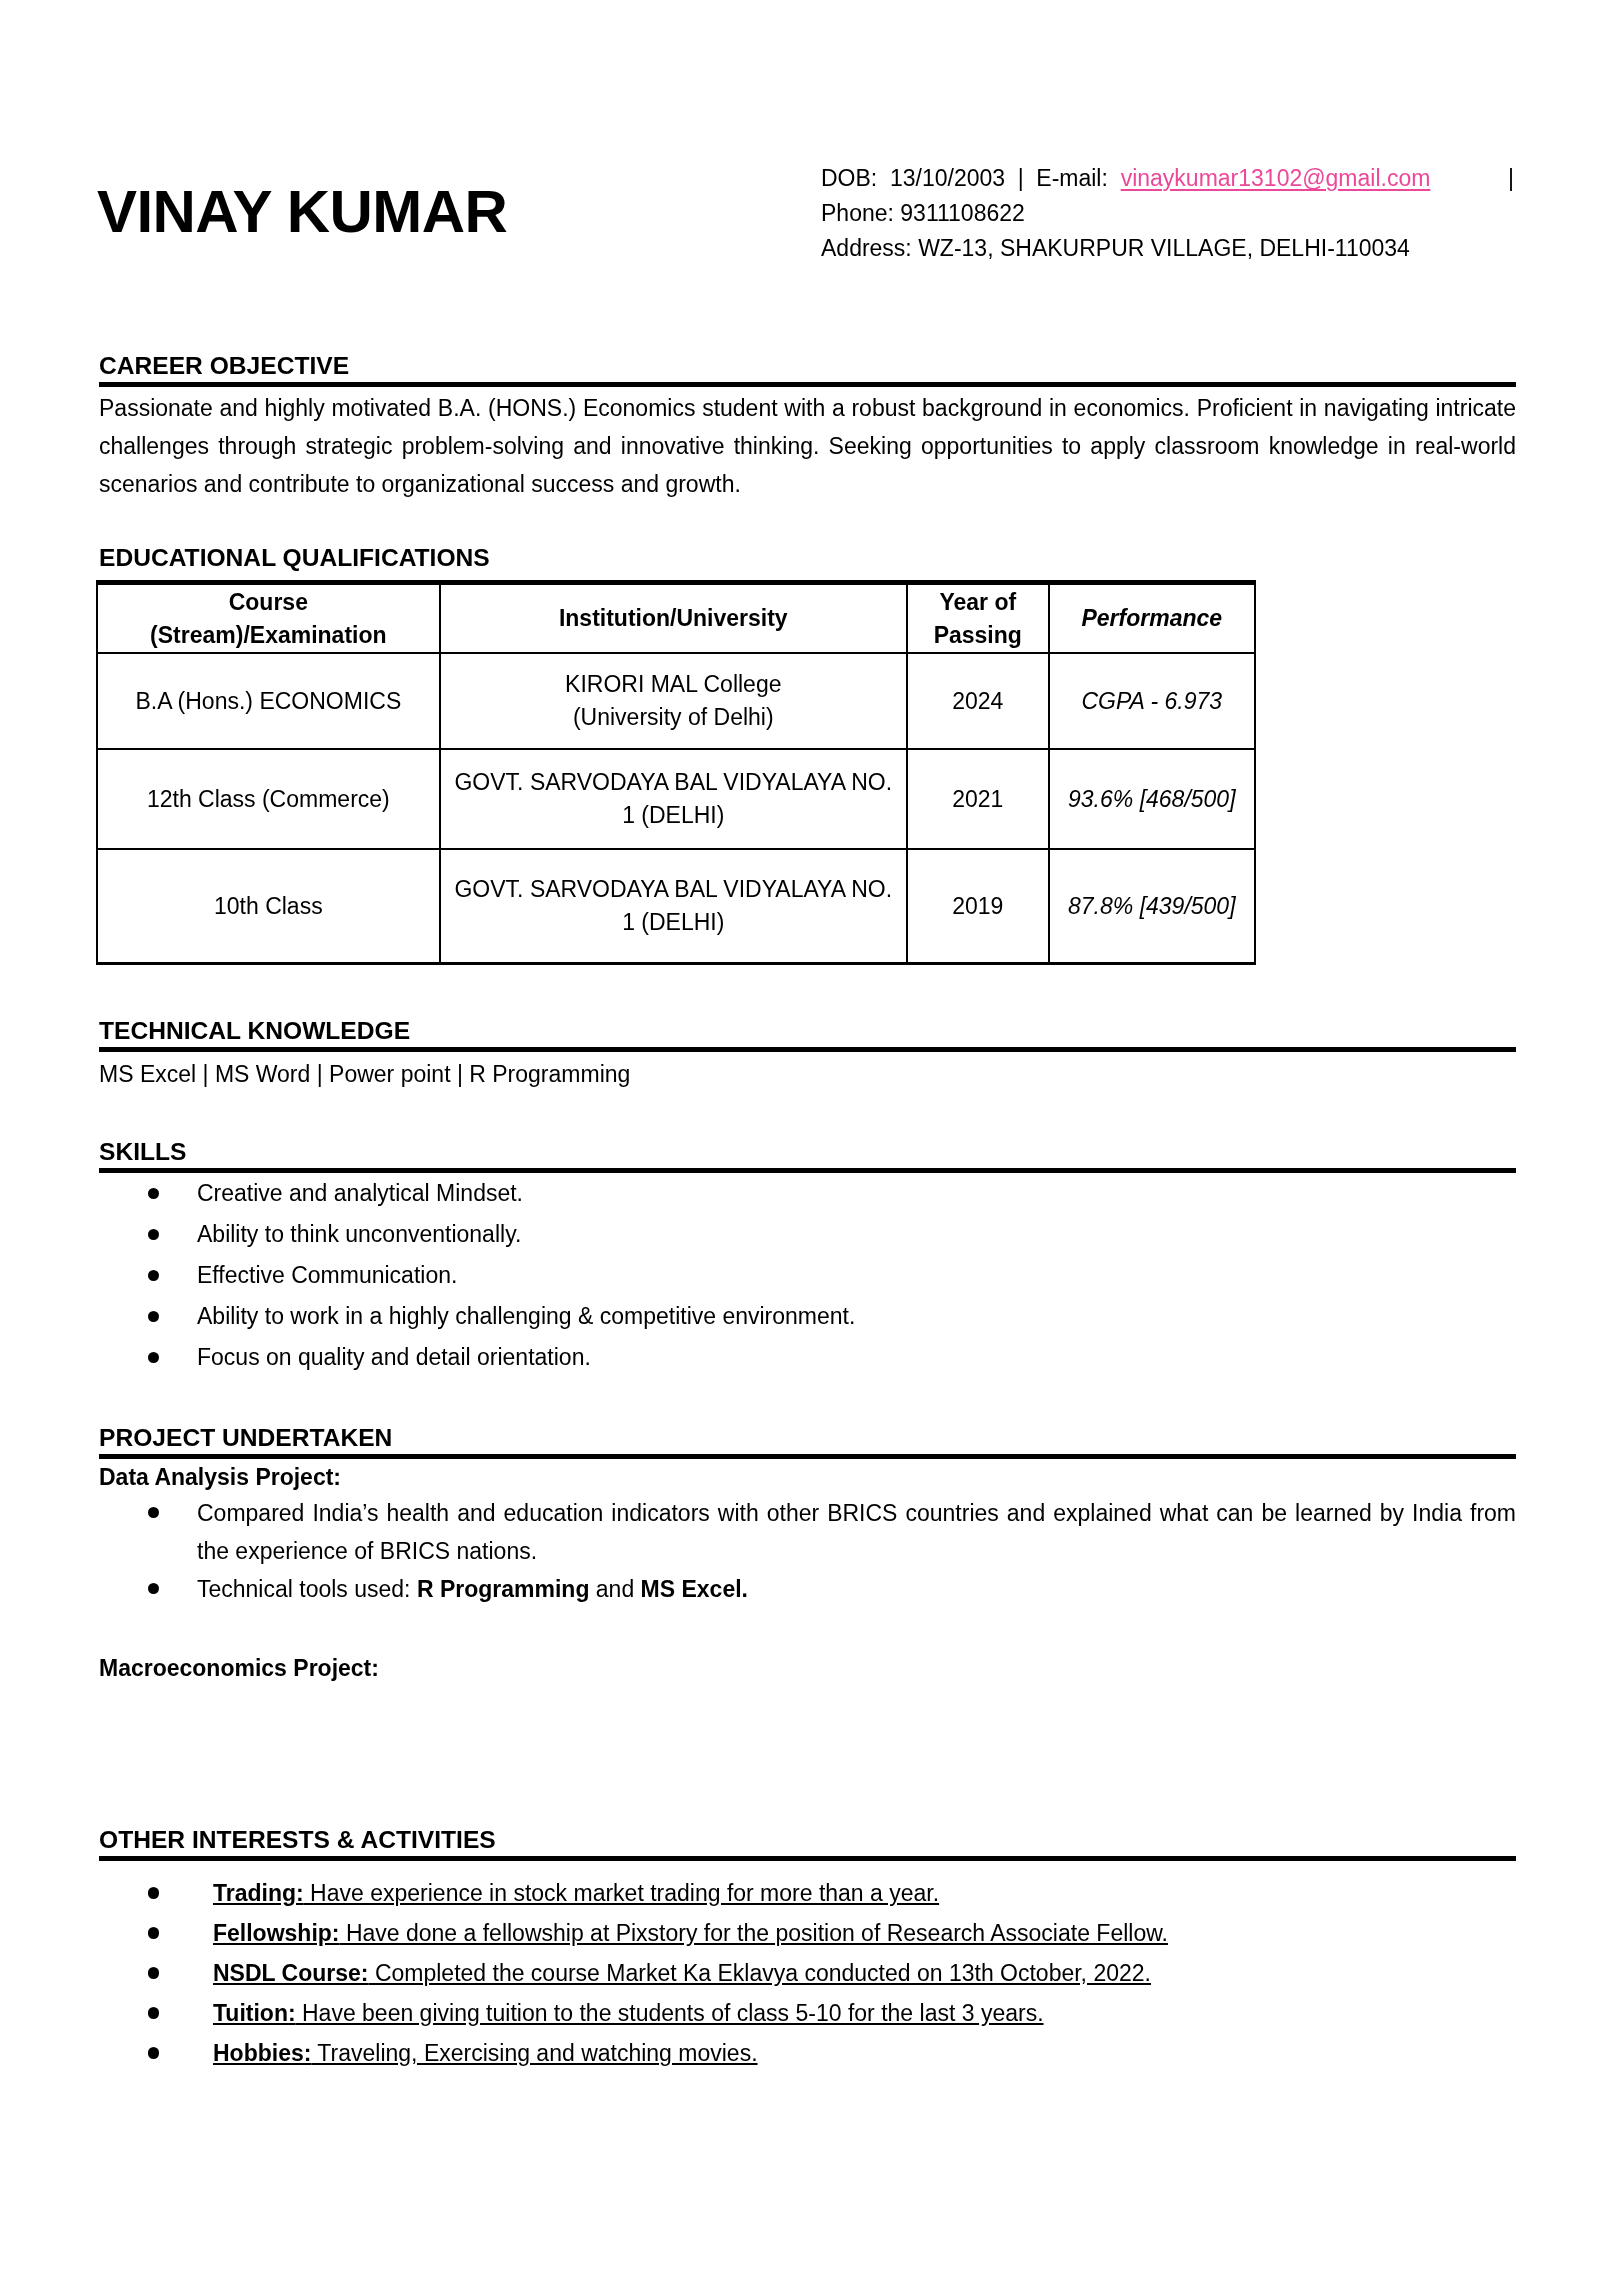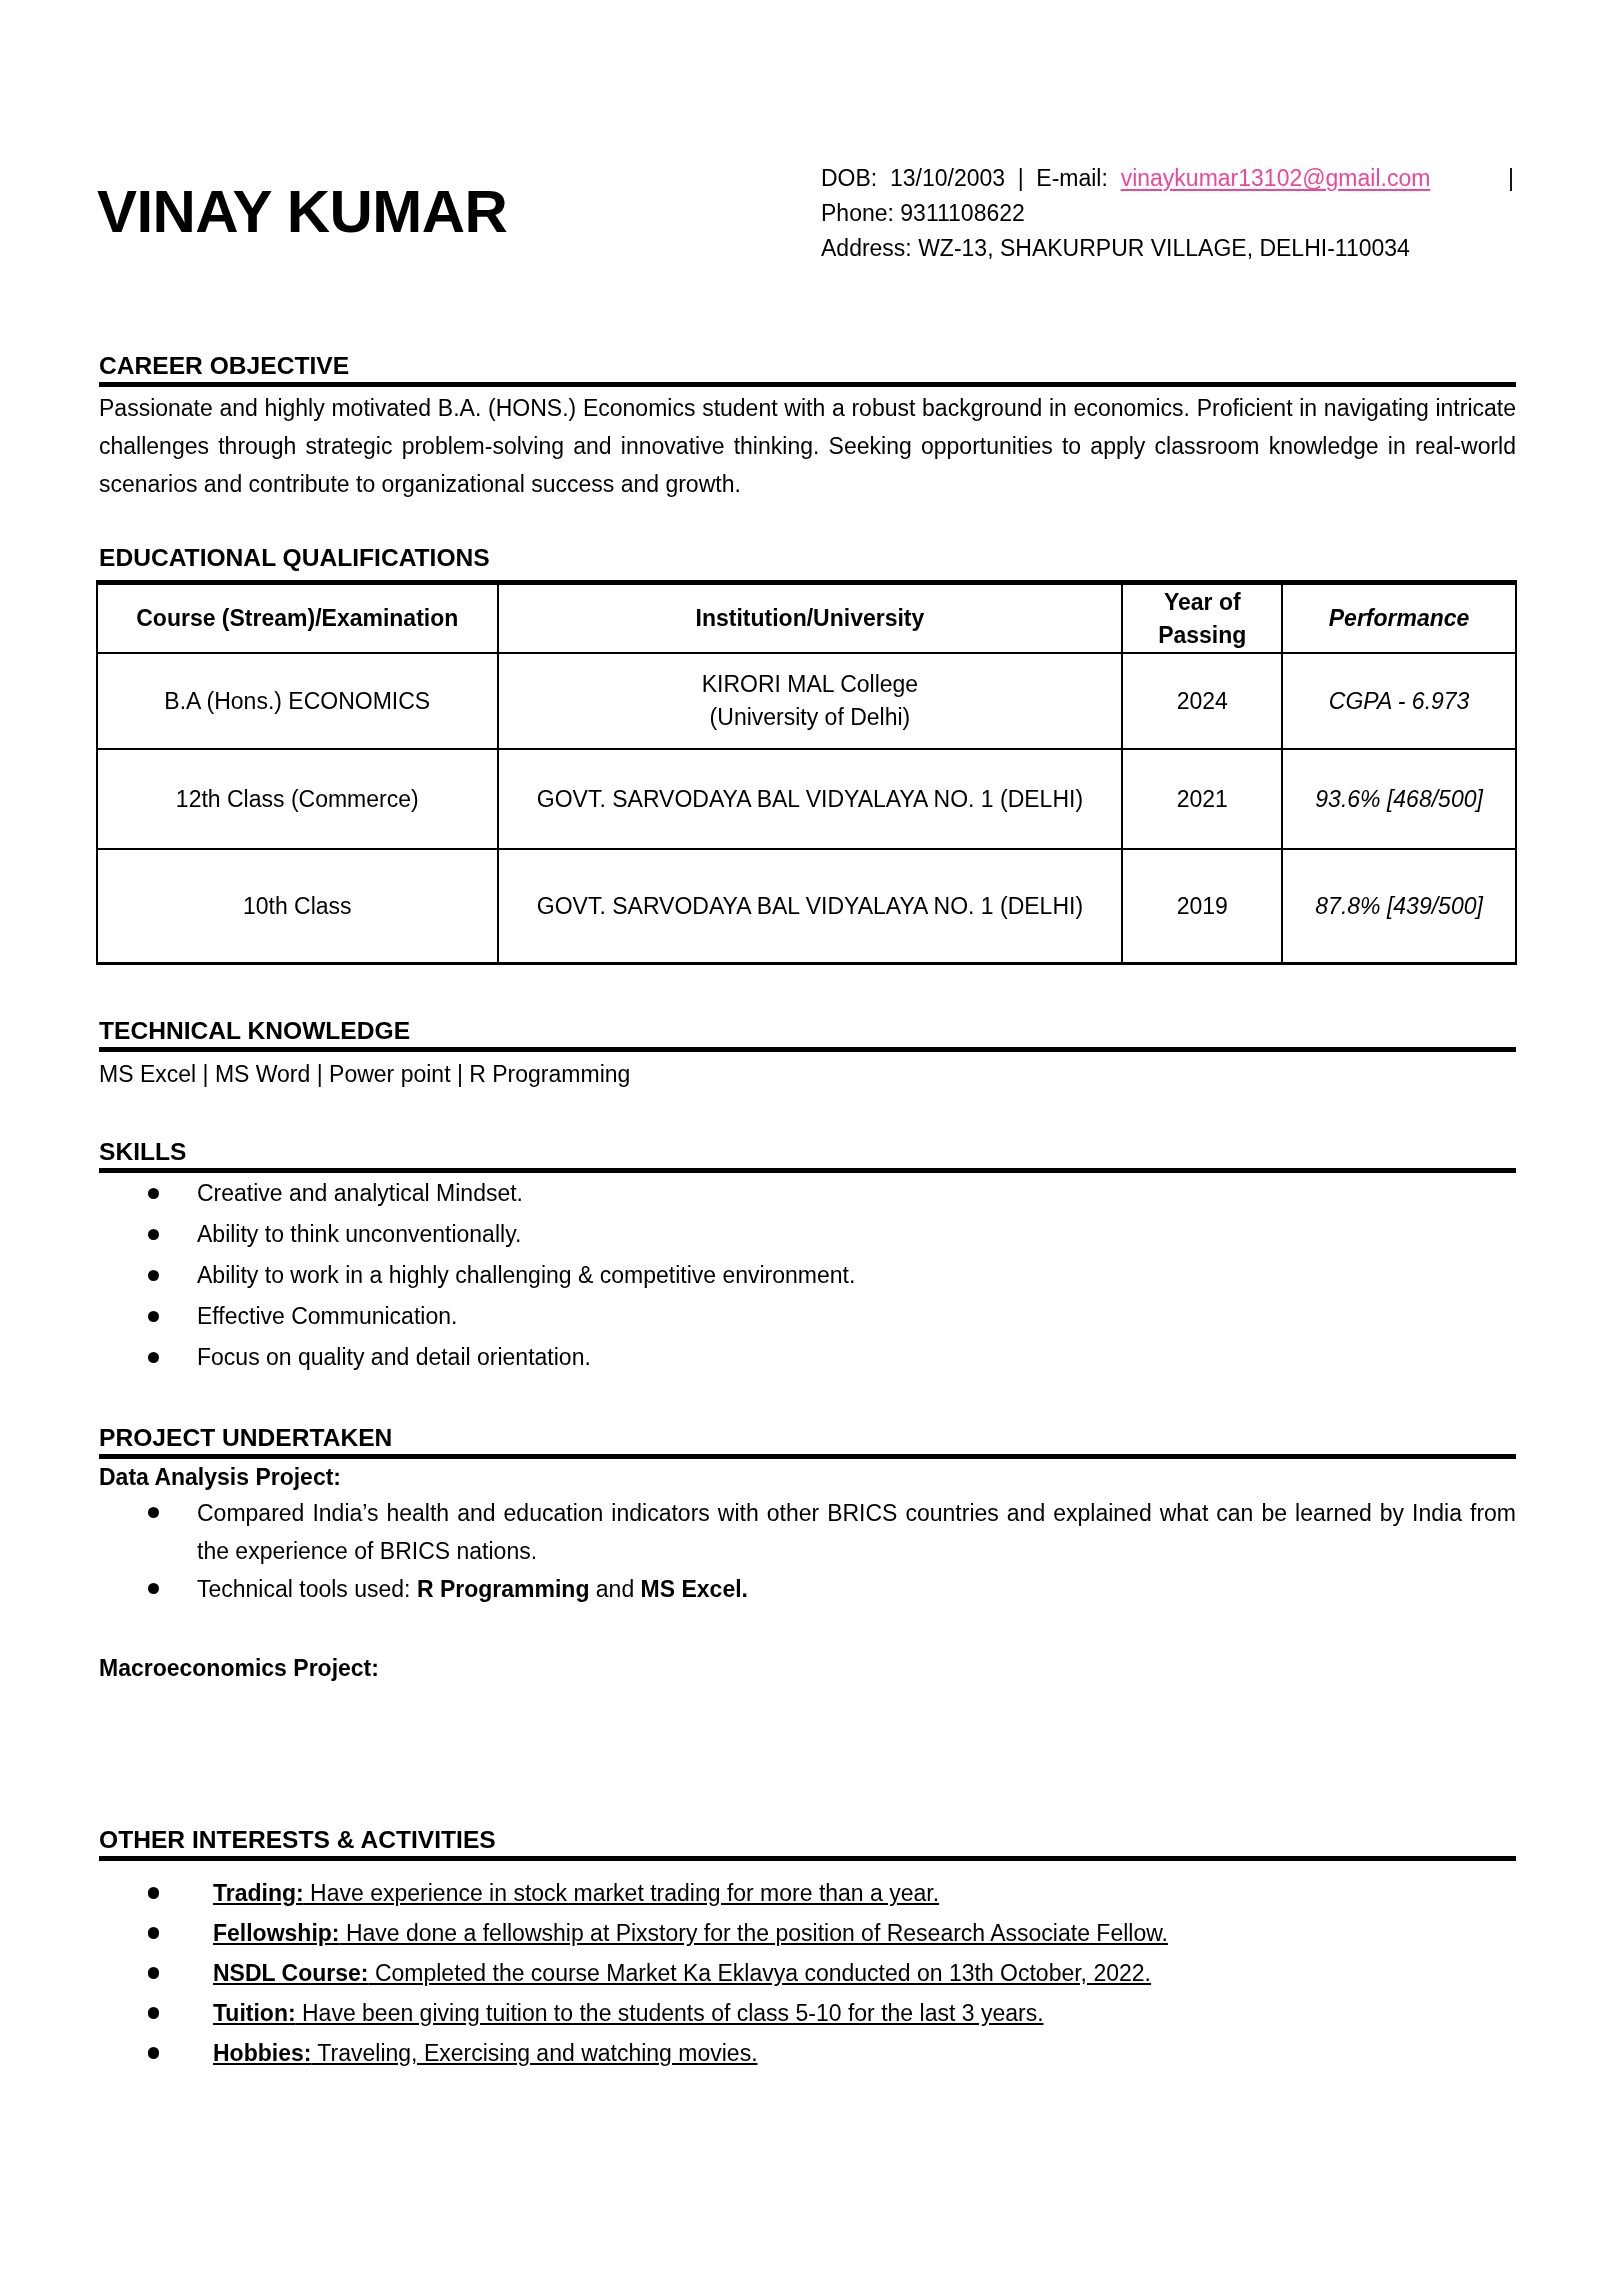--- a/index.html
+++ b/index.html
@@ -23,21 +23,21 @@
   ul.bullets { list-style: none; margin: 0; padding: 0; }
   ul.bullets li { position: relative; padding-left: 98px; font-size: 23px; line-height: 41px; text-align: justify; }
   ul.bullets li .dot { position: absolute; left: 49px; top: 15px; width: 11.4px; height: 11.4px; border-radius: 50%; background: #000; }
   ul.proj li { line-height: 38px; }
   ul.proj li .dot { top: 13px; }
   ul.interests li { padding-left: 114px; line-height: 40px; }
   ul.interests li .dot { top: 14.3px; }
   b.lbl { font-weight: bold; }
   .subhead { font-size: 23px; font-weight: bold; line-height: 34px; }
 
-  table.edu { position: absolute; left: 96px; top: 580px; width: 1421px; border-collapse: collapse; }
+  table.edu { position: absolute; left: 96px; top: 580px; width: 1160px; border-collapse: collapse; }
   table.edu th, table.edu td { border: 2.3px solid #000; font-size: 23px; line-height: 33px; padding: 0 13.7px; }
   table.edu tr.head th { border-top: 5.7px solid #000; height: 67px; font-weight: bold; text-align: center; }
   table.edu th.perf { font-style: italic; }
   table.edu td { text-align: center; }
   table.edu td.course { text-align: center; }
   table.edu td.perf { font-style: italic; }
   table.edu tr.r1 td { height: 94px; }
   table.edu tr.r2 td { height: 98px; }
   table.edu tr.r3 td { height: 112px; }
   table.edu tr:last-child td { border-bottom: 3.4px solid #000; }
@@ -115,22 +115,22 @@
     <div class="rule"></div>
     <div class="plain" style="margin-top:4.6px;">MS Excel | MS Word | Power point | R Programming</div>
   </div>
 
   <div class="section" style="top:1138px;">
     <div class="heading">SKILLS</div>
     <div class="rule"></div>
     <ul class="bullets" style="margin-top:0;">
       <li><span class="dot"></span><span>Creative and analytical Mindset.</span></li>
       <li><span class="dot"></span><span>Ability to think unconventionally.</span></li>
+      <li><span class="dot"></span><span>Effective Communication.</span></li>
       <li><span class="dot"></span><span>Ability to work in a highly challenging &amp; competitive environment.</span></li>
-      <li><span class="dot"></span><span>Effective Communication.</span></li>
       <li><span class="dot"></span><span>Focus on quality and detail orientation.</span></li>
     </ul>
   </div>
 
   <div class="section" style="top:1424px;">
     <div class="heading">PROJECT UNDERTAKEN</div>
     <div class="rule"></div>
     <div class="subhead" style="margin-top:1.1px;">Data Analysis Project:</div>
     <ul class="bullets proj">
       <li><span class="dot"></span><span>Compared India’s health and education indicators with other BRICS countries and explained what can be learned by India from the experience of BRICS nations.</span></li>

